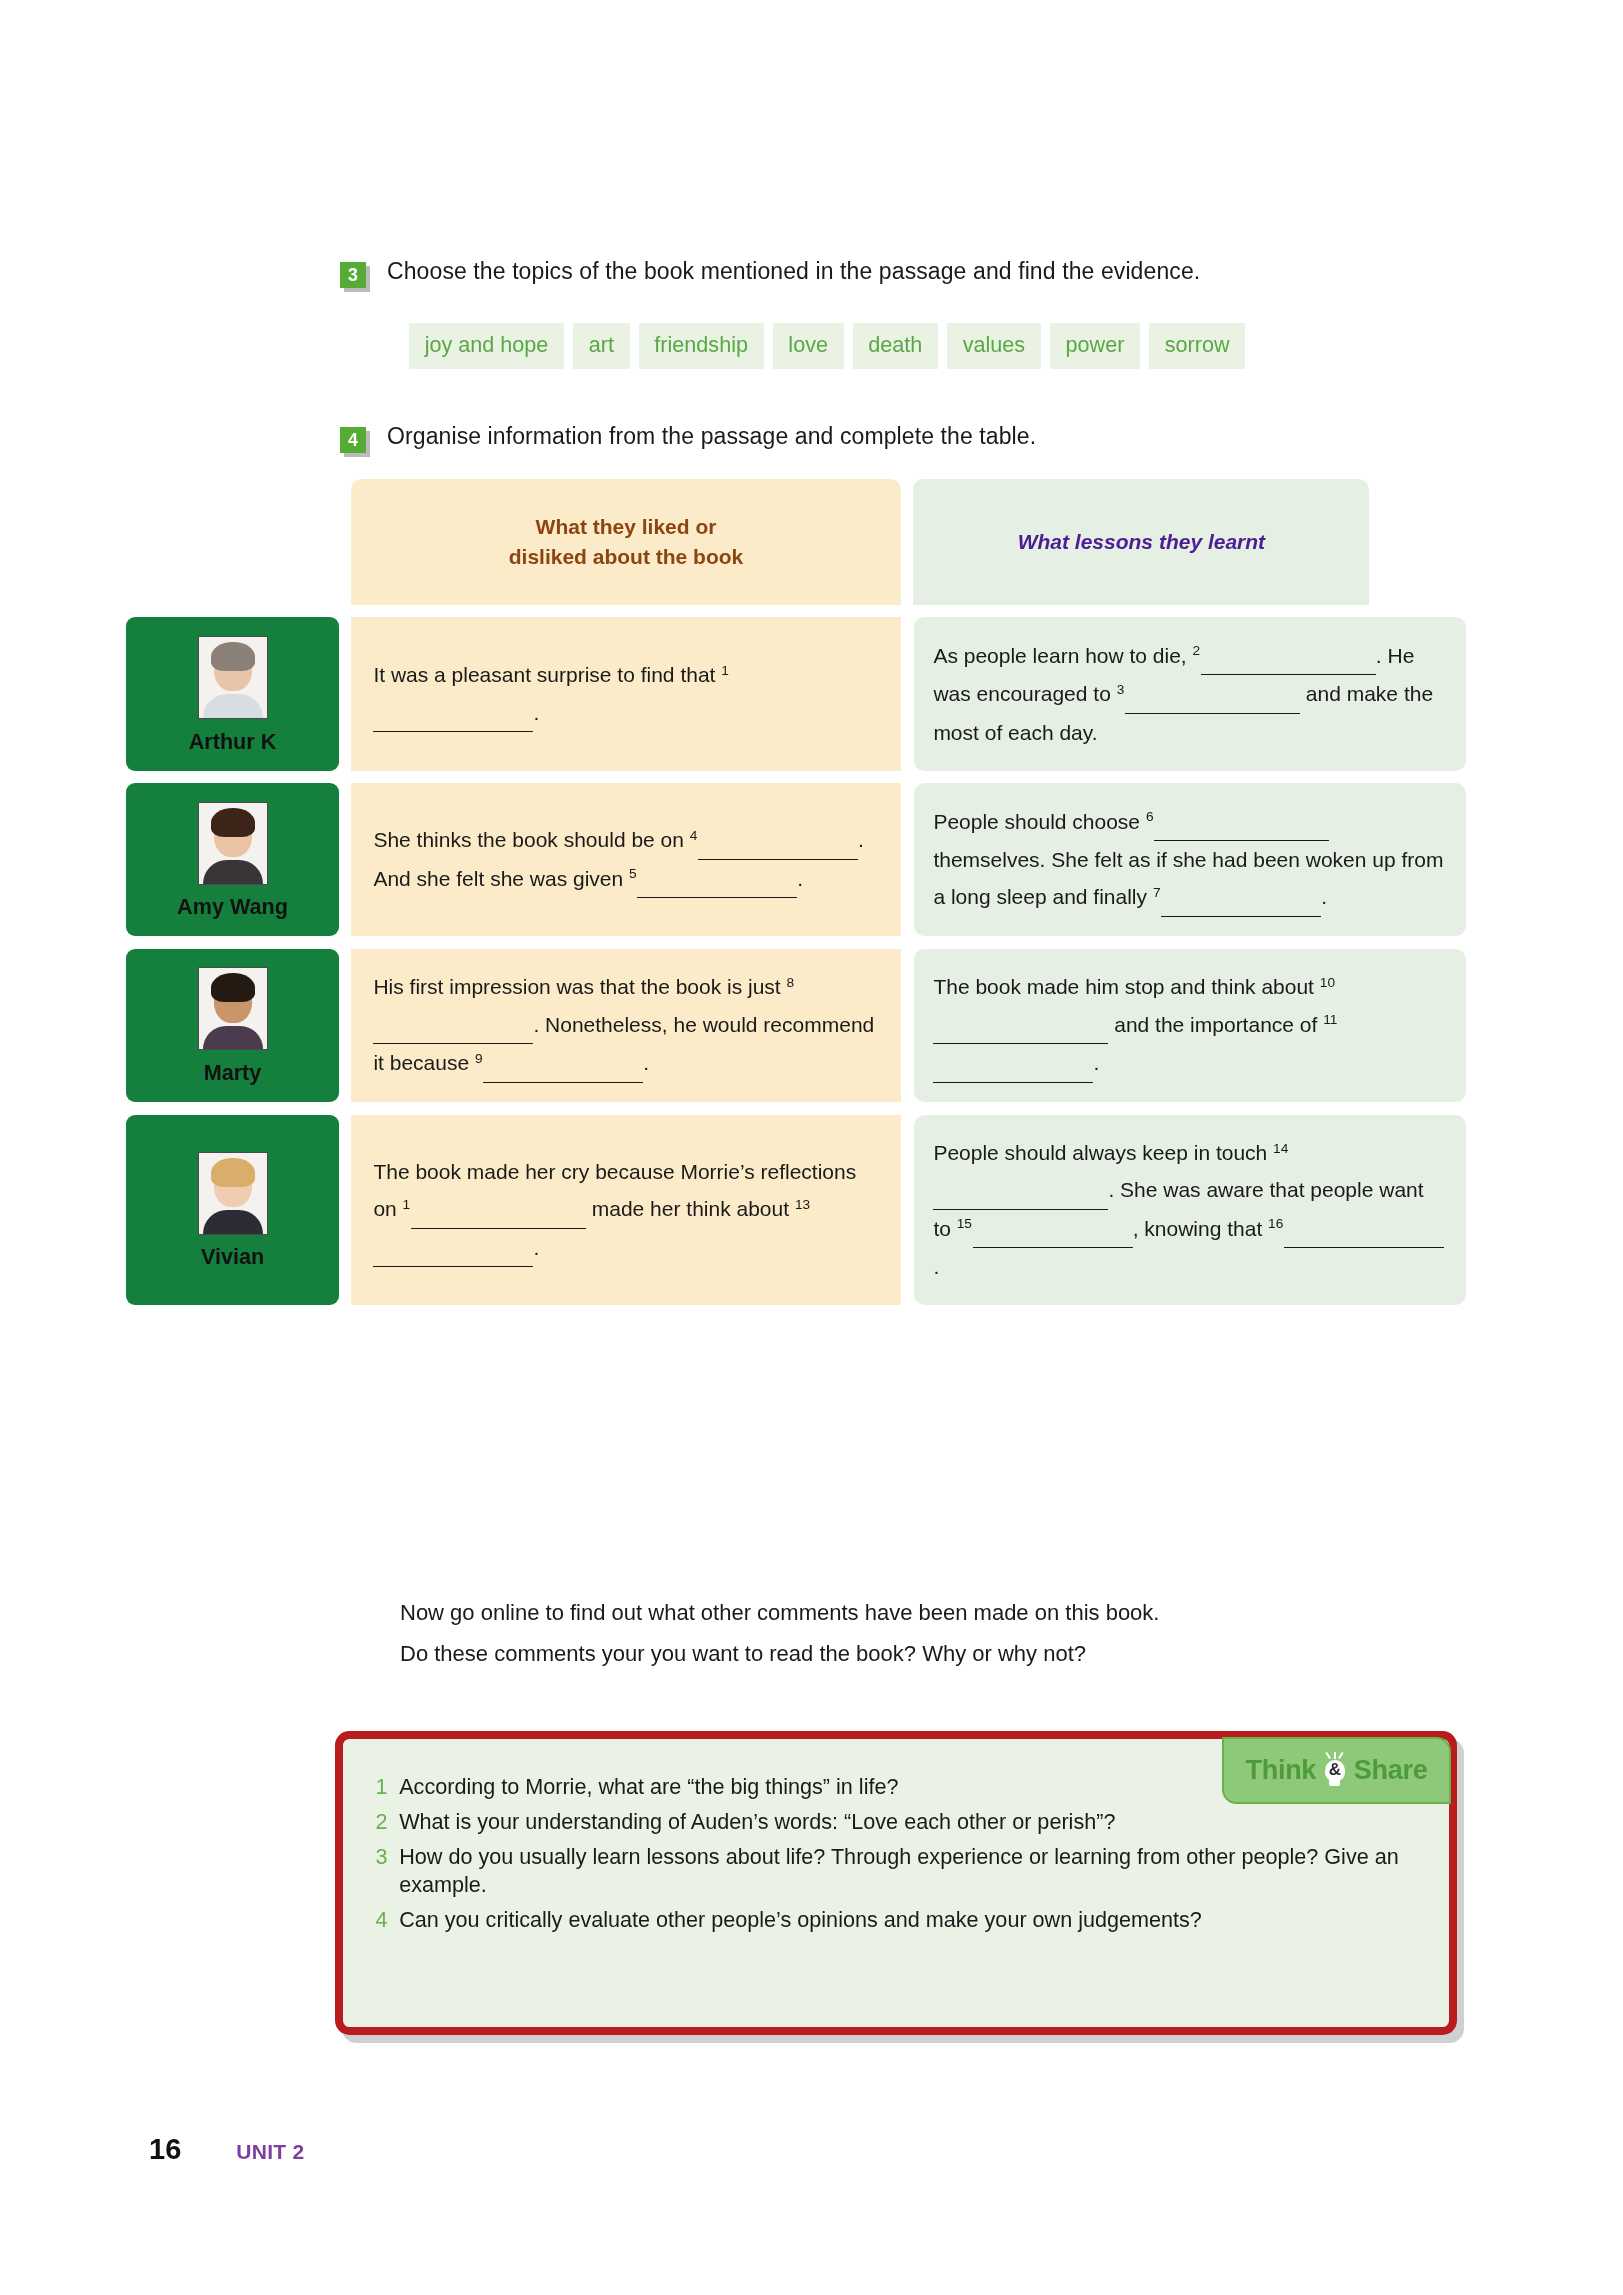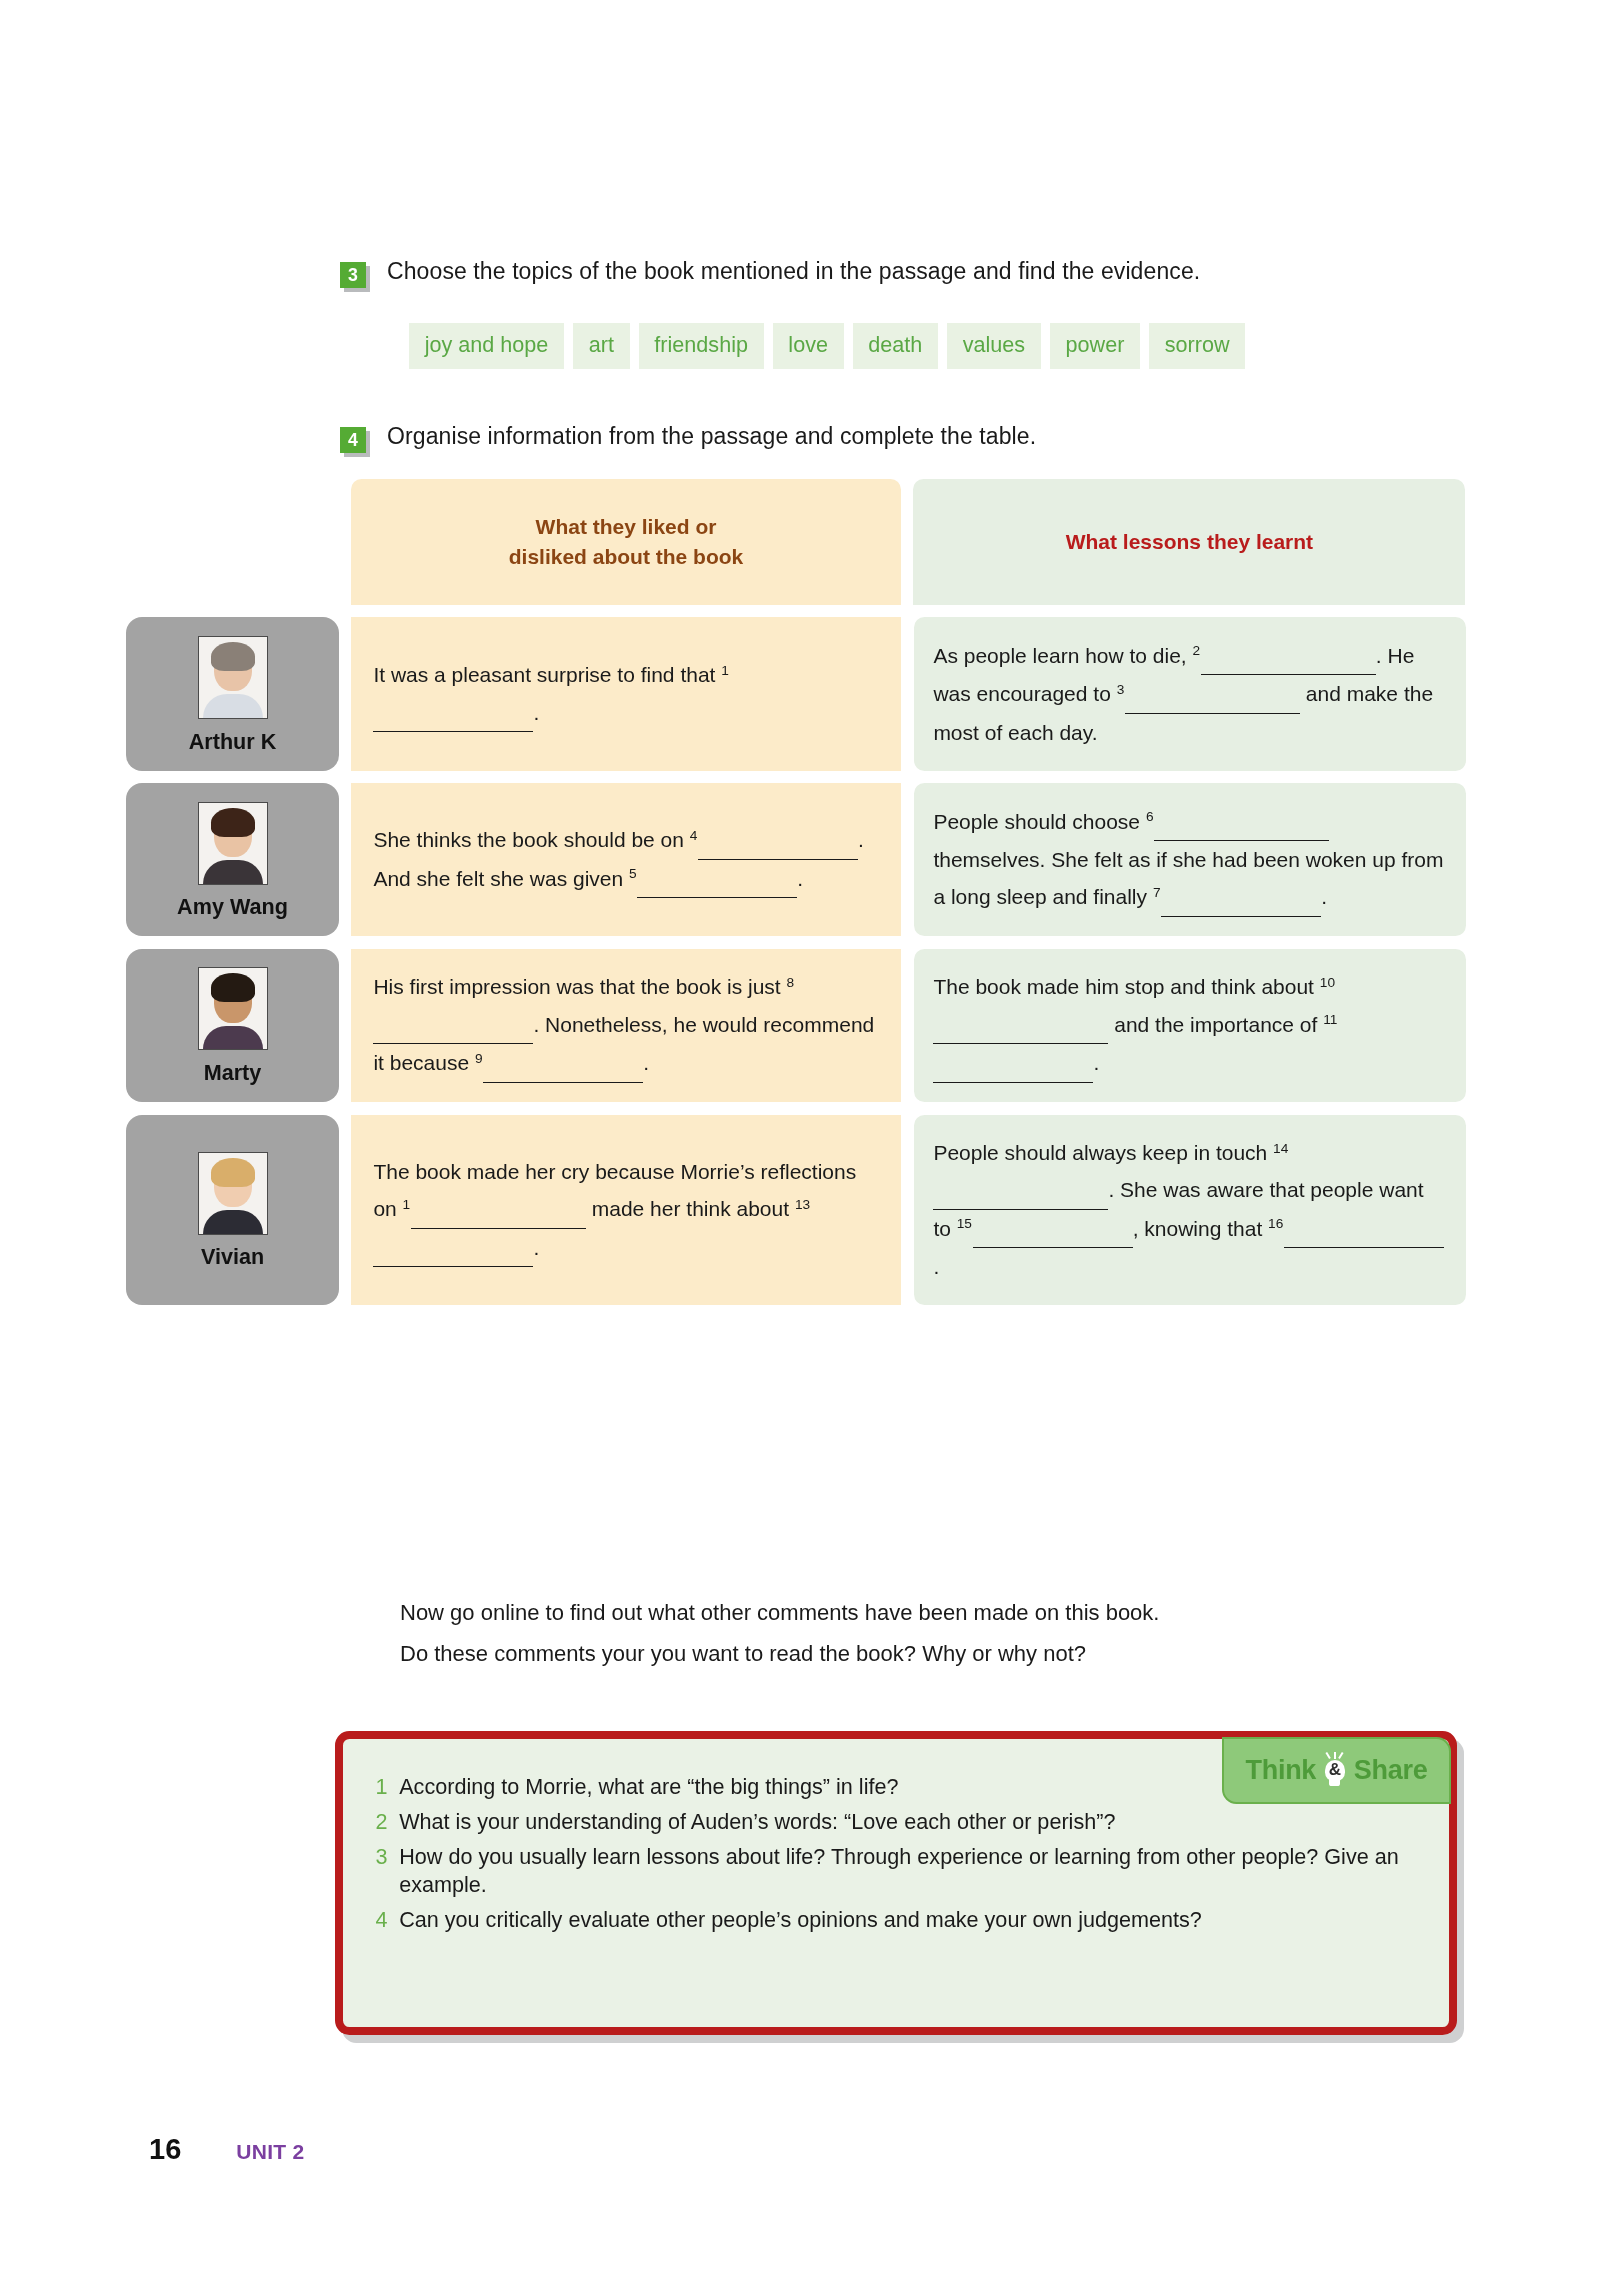--- a/index.html
+++ b/index.html
@@ -103,36 +103,37 @@
     line-height: 1.42;
     padding: 6.5px 13px;
   }
   .th-liked {
     width: 550px;
     height: 126px;
     background: #fcebc9;
     color: #8b4513;
   }
   .th-lessons {
-    width: 552px;
+    width: 456px;
     height: 126px;
     background: #e6efe3;
-    color: #b91c1c;
+    color: #4c1d95;
+    font-style: italic;
   }
 
   .tbl-row {
     display: flex;
     gap: 12.4px;
     margin-top: 12.4px;
   }
   .cell-person {
     box-sizing: border-box;
     width: 213px;
-    background: #a3a3a3;
-    border-radius: 16px;
+    background: #15803d;
+    border-radius: 9px;
     display: flex;
     flex-direction: column;
     align-items: center;
     justify-content: center;
     padding: 11.8px 0;
   }
   .avatar {
     width: 68px;
     height: 81px;
     border: 1.3px solid #4a4a4a;

